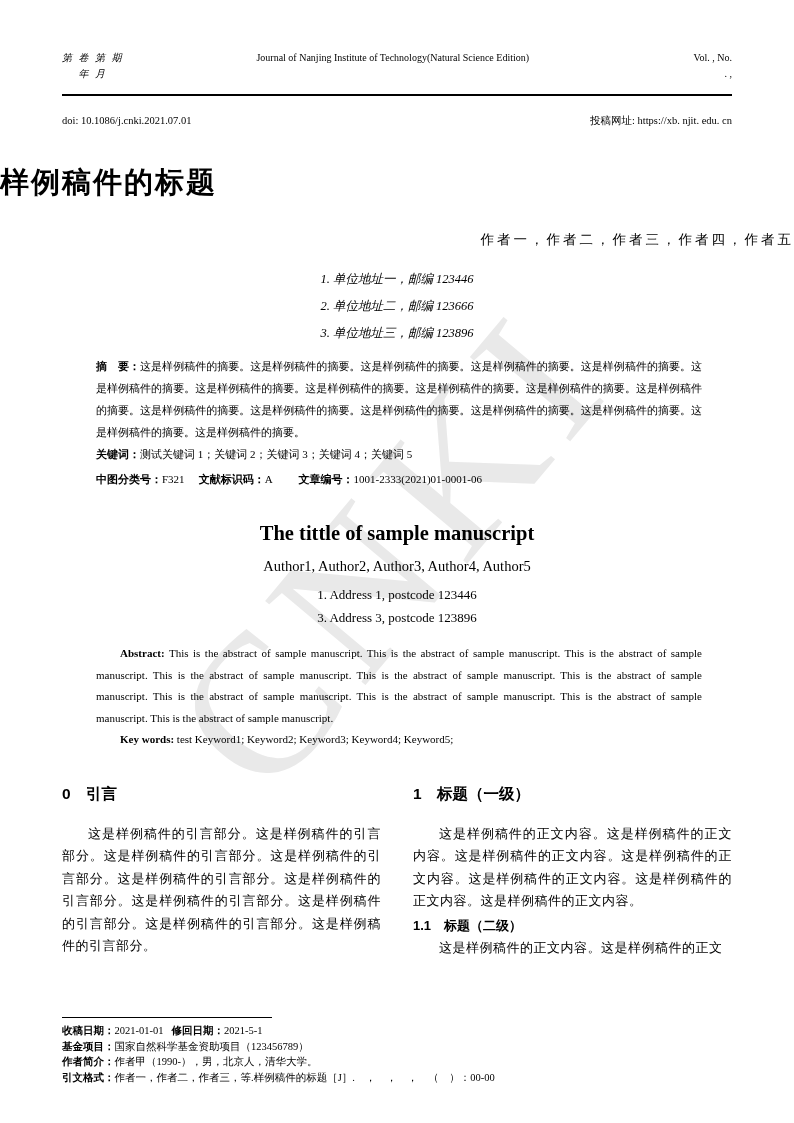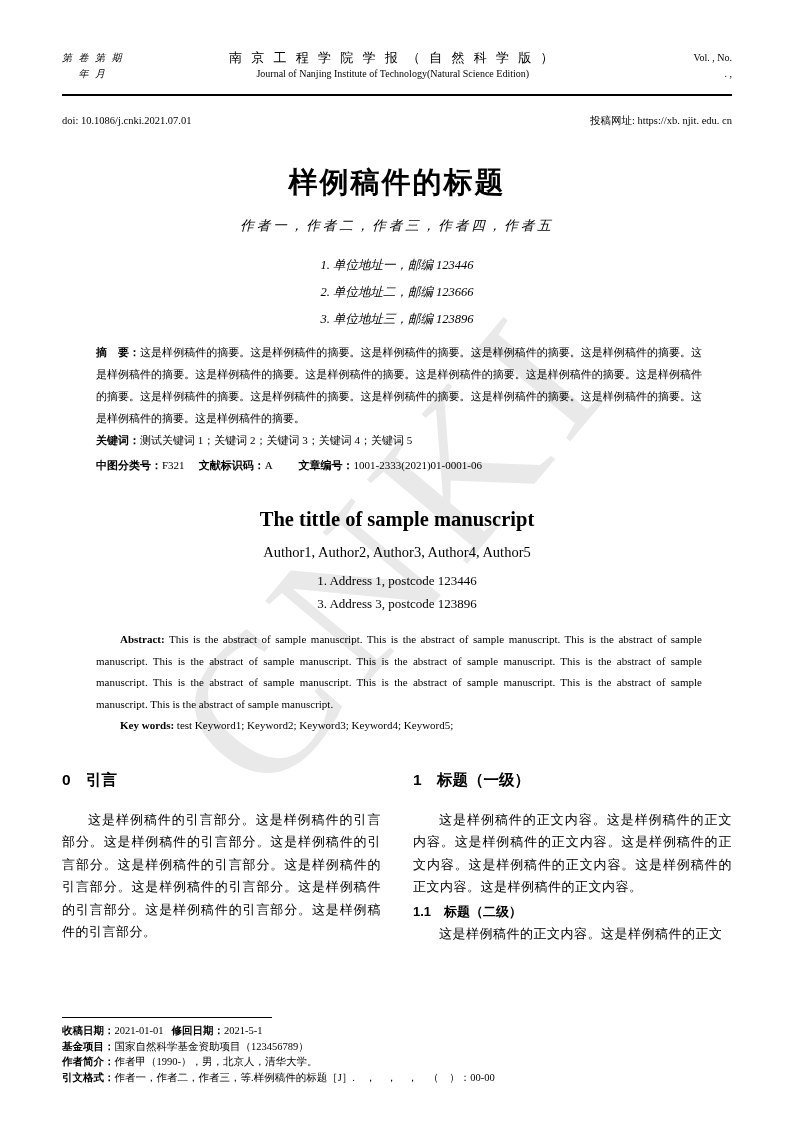--- a/index.html
+++ b/index.html
@@ -18,23 +18,23 @@
   
   .masthead{display:flex;justify-content:flex-end;align-items:flex-start;margin:50px 62px 0;}
   .mh-left{font-size:10px;font-style:italic;letter-spacing:2px;line-height:16px;text-align:center;}
   .mh-center{text-align:center;flex:1;}
   .journal-cn{font-size:13px;letter-spacing:3px;line-height:16px;}
   .journal-en{font-size:10px;line-height:16px;}
   .mh-right{font-size:10px;text-align:right;line-height:16px;min-width:70px;}
   .mh-rule{height:2px;background:#000;margin:12px 62px 0;}
   .doi-row{display:flex;justify-content:space-between;margin:18px 62px 0;font-size:10.5px;line-height:14px;}
   
-  .cn-title{text-align:center;font-family:"Liberation Sans","DejaVu Sans",sans-serif;font-weight:bold;
+  .cn-title{text-align:left;font-family:"Liberation Sans","DejaVu Sans",sans-serif;font-weight:bold;
     font-size:29px;line-height:40px;letter-spacing:2px;margin:34px 0 0;}
-  .cn-authors{text-align:center;font-size:13.5px;font-style:italic;letter-spacing:3px;line-height:20px;margin-top:14px;}
+  .cn-authors{text-align:right;font-size:13.5px;letter-spacing:3px;line-height:20px;margin-top:28px;}
   .cn-affils{text-align:center;font-size:12.5px;font-style:italic;line-height:27px;margin-top:16px;}
   
   .meta-block{margin:8px 92px 0 96px;font-size:11px;line-height:22px;text-align:justify;}
   .meta-line{margin:0 92px 0 96px;font-size:11px;line-height:22px;}
   .meta-line.cls{margin-top:3px;}
   .lbl-cn{font-family:"Liberation Sans","DejaVu Sans",sans-serif;font-weight:bold;font-style:normal;}
   .lbl-en{font-weight:bold;margin-left:24px;}
   .gap1{display:inline-block;width:14px;}
   .gap2{display:inline-block;width:26px;}
   
@@ -66,21 +66,20 @@
   <div class="watermark">CNKI</div>
 
   <div class="content">
 
     <div class="masthead">
       <div class="mh-left">
         <div>第 卷 第 期</div>
         <div>年 月</div>
       </div>
       <div class="mh-center">
-        <div class="journal-cn">南 京 工 程 学 院 学 报 （ 自 然 科 学 版 ）</div>
         <div class="journal-en">Journal of Nanjing Institute of Technology(Natural Science Edition)</div>
       </div>
       <div class="mh-right">
         <div>Vol. , No.</div>
         <div>. ,</div>
       </div>
     </div>
     <div class="mh-rule"></div>
 
     <div class="doi-row">

